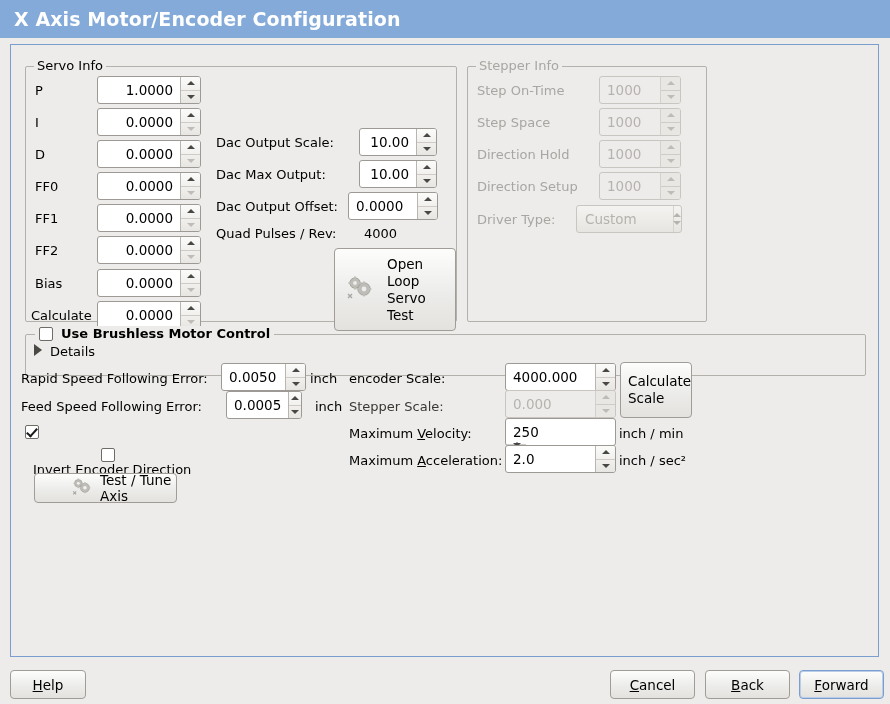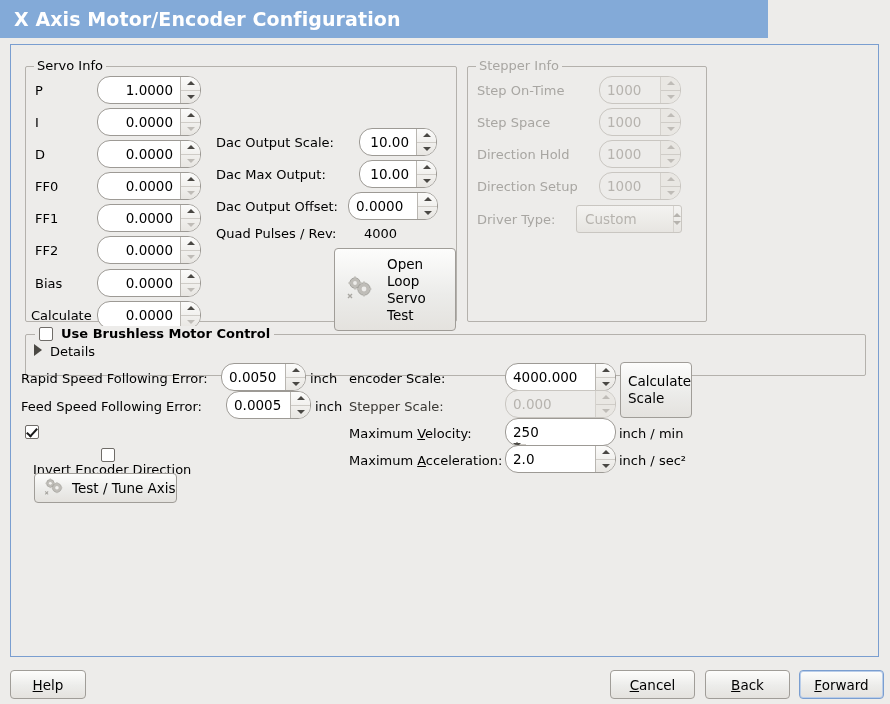--- a/index.html
+++ b/index.html
@@ -7,21 +7,21 @@
     width:890px;height:704px;overflow:hidden;
     background:#edecea;
     font-family:"DejaVu Sans","Liberation Sans",sans-serif;
     font-size:13px;color:#000;
     -webkit-font-smoothing:antialiased;
   }
   .window{position:relative;width:890px;height:704px;}
 
   
   .titlebar{
-    position:absolute;left:0;top:0;width:768px;height:38px;
+    position:absolute;left:0;top:0;width:890px;height:38px;
     background:#83aad8;
   }
   .titlebar .ttl{
     position:absolute;left:14px;top:8px;
     font-size:19px;font-weight:bold;color:#ffffff;
     letter-spacing:.1px;
   }
 
   
   .content{
@@ -36,21 +36,21 @@
     position:absolute;top:-8px;left:8px;padding:0 3px;background:#edecea;
     font-size:13px;line-height:14px;white-space:nowrap;
   }
   .frame-title.dim{color:#a8a6a2;}
 
   .lbl{position:absolute;white-space:nowrap;font-size:13px;line-height:15px;}
   .lbl.dim{color:#a8a6a2;}
 
   
   .spin{position:absolute;box-sizing:border-box;height:28px;
-        border:1px solid #9d9a95;border-radius:13px;background:#ffffff;
+        border:1px solid #9d9a95;border-radius:3px;background:#ffffff;
         display:flex;align-items:stretch;overflow:hidden;}
   .spin .val{flex:1;display:flex;align-items:center;justify-content:flex-end;
              padding:0 7px;font-size:13.5px;color:#000;}
   .spin.lefttext .val{justify-content:flex-start;}
   .spin .btns{width:19px;border-left:1px solid #b9b6b1;
               background:linear-gradient(180deg,#fbfbfa 0%,#e8e6e2 100%);
               display:flex;flex-direction:column;}
   .spin .btns .b{flex:1;position:relative;}
   .spin .btns .b+.b{border-top:1px solid #cfccc7;}
   .spin .btns .b::after{
@@ -314,38 +314,38 @@
     <div class="spin lefttext" style="left:210px;top:318px;width:85px;">
       <div class="val">0.0050</div>
       <div class="btns">
           <div class="b up"></div>
           <div class="b dn"></div>
         </div>
     </div>
     <div class="lbl" style="left:299px;top:326px;">inch</div>
 
     <div class="lbl" style="left:10px;top:354px;">Feed Speed Following Error:</div>
-    <div class="spin lefttext" style="left:215px;top:346px;width:85px;">
+    <div class="spin lefttext" style="left:215px;top:346px;width:76px;">
       <div class="val">0.0005</div>
       <div class="btns">
           <div class="b up"></div>
           <div class="b dn"></div>
         </div>
     </div>
     <div class="lbl" style="left:304px;top:354px;">inch</div>
 
     <div class="chk" style="left:14px;top:380px;">
       <span class="box checked"></span>
     </div>
     <div class="chk" style="left:14px;top:403px;flex-direction:column;">
       <span class="box"></span>
       <span class="ctxt">Invert Encoder Direction</span>
     </div>
 
-    <div class="btn" style="left:23px;top:428px;width:143px;height:30px;justify-content:flex-start;">
+    <div class="btn" style="left:23px;top:428px;width:143px;height:30px;justify-content:flex-start;padding-left:28px;">
       <span class="gearicon" style="margin-left:8px;">
         <svg width="22" height="20" viewBox="0 0 30 26" aria-hidden="true">
           <g fill="#bfbdb8" stroke="#9c9a95" stroke-width="0.8">
             <circle cx="10" cy="8" r="5.2"></circle>
             <circle cx="19" cy="14" r="6.2"></circle>
           </g>
           <circle cx="10" cy="8" r="1.9" fill="#f3f2f0"></circle>
           <circle cx="19" cy="14" r="2.4" fill="#f3f2f0"></circle>
           <g fill="#bfbdb8">
             <rect x="9" y="1.5" width="2" height="3"></rect>

